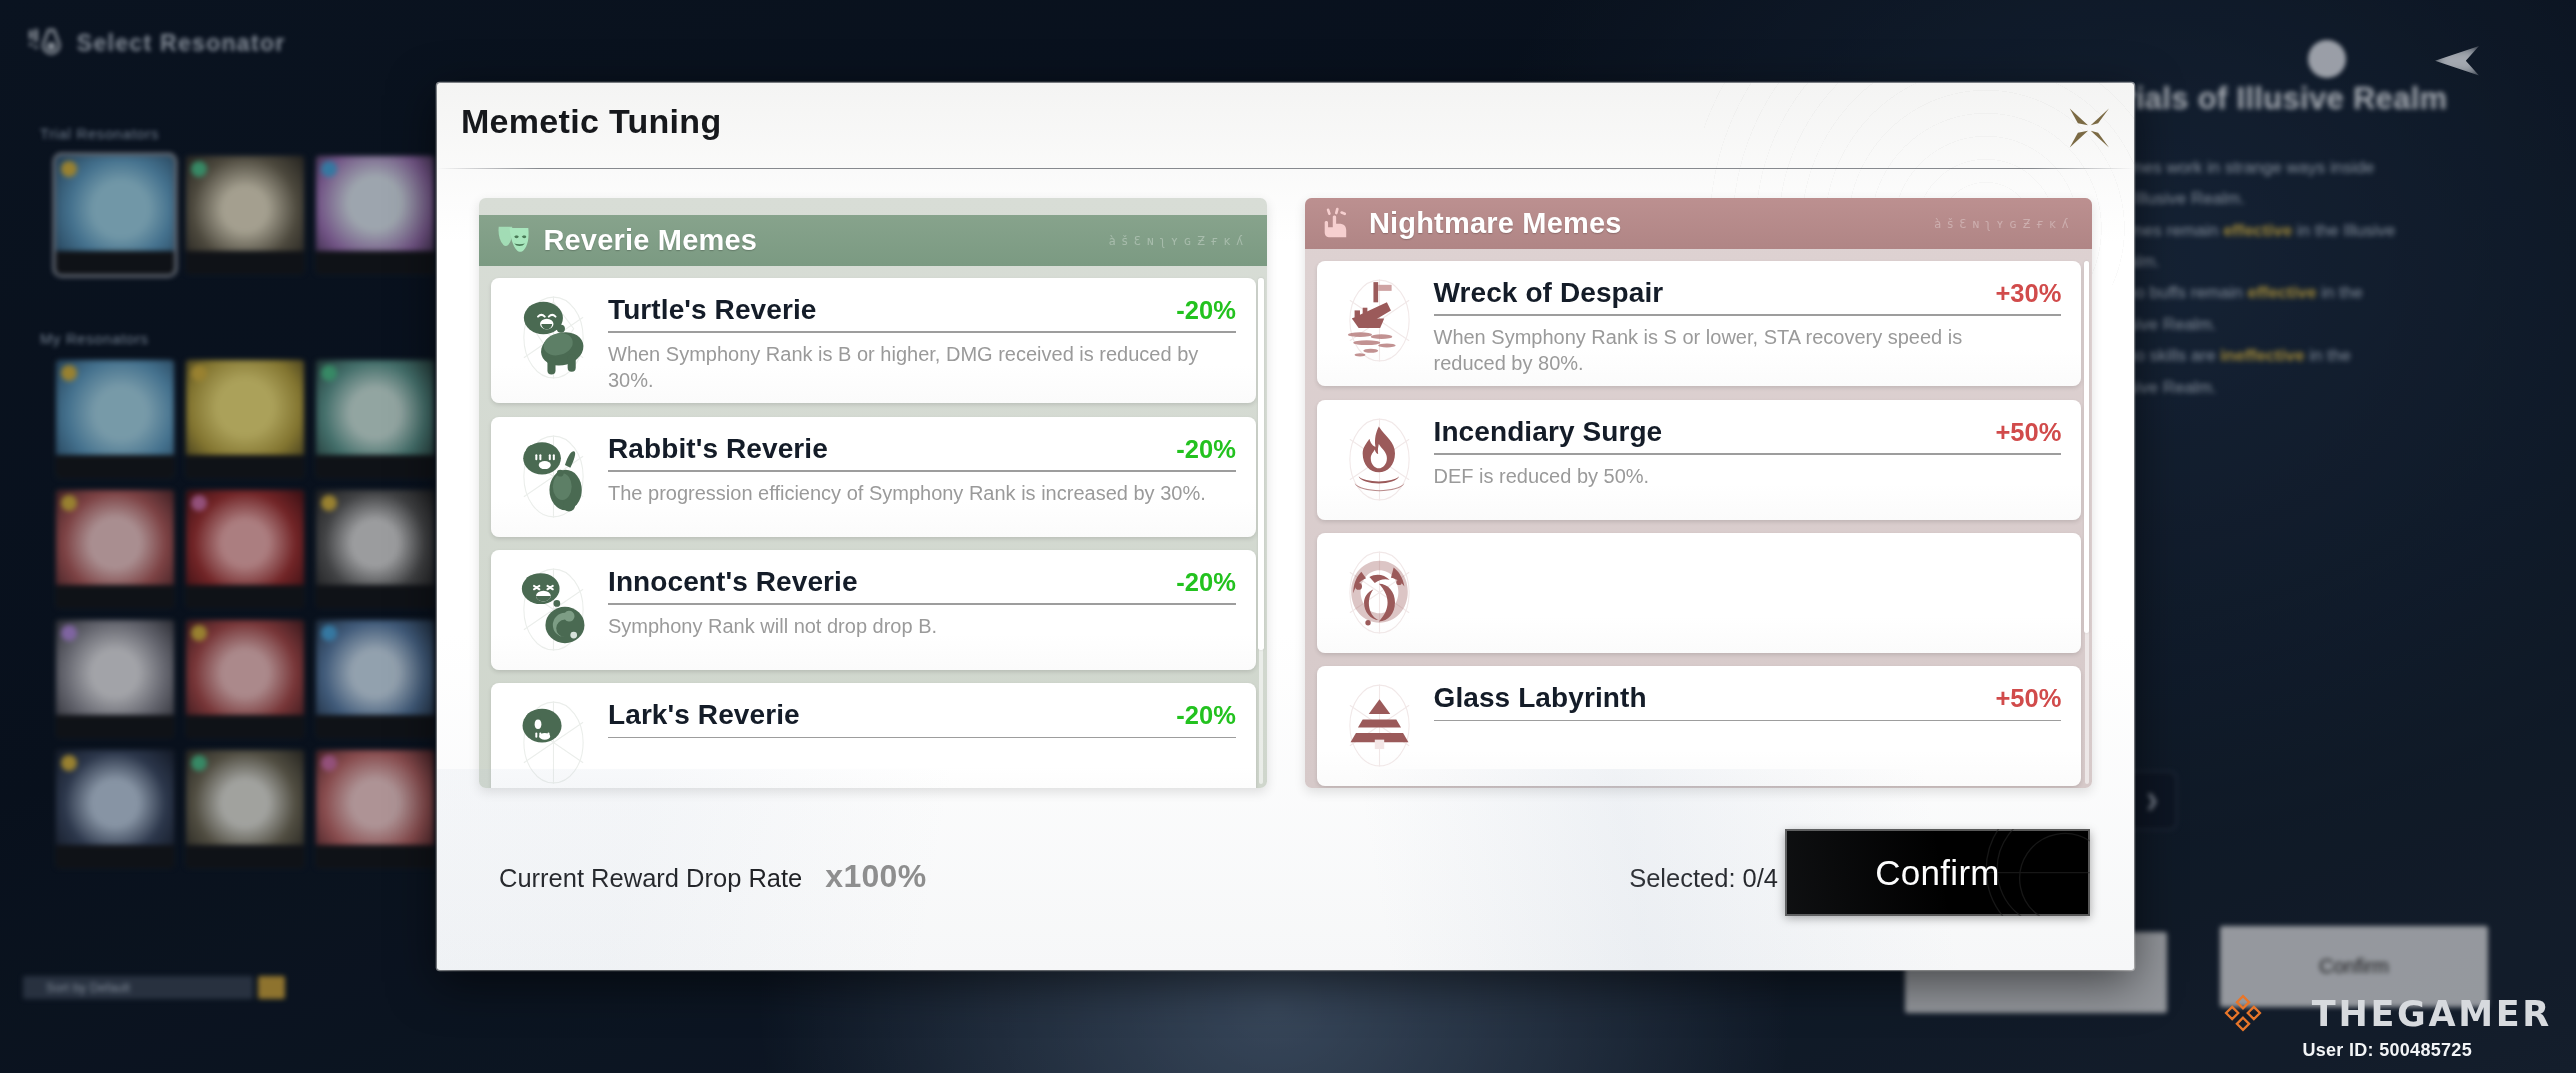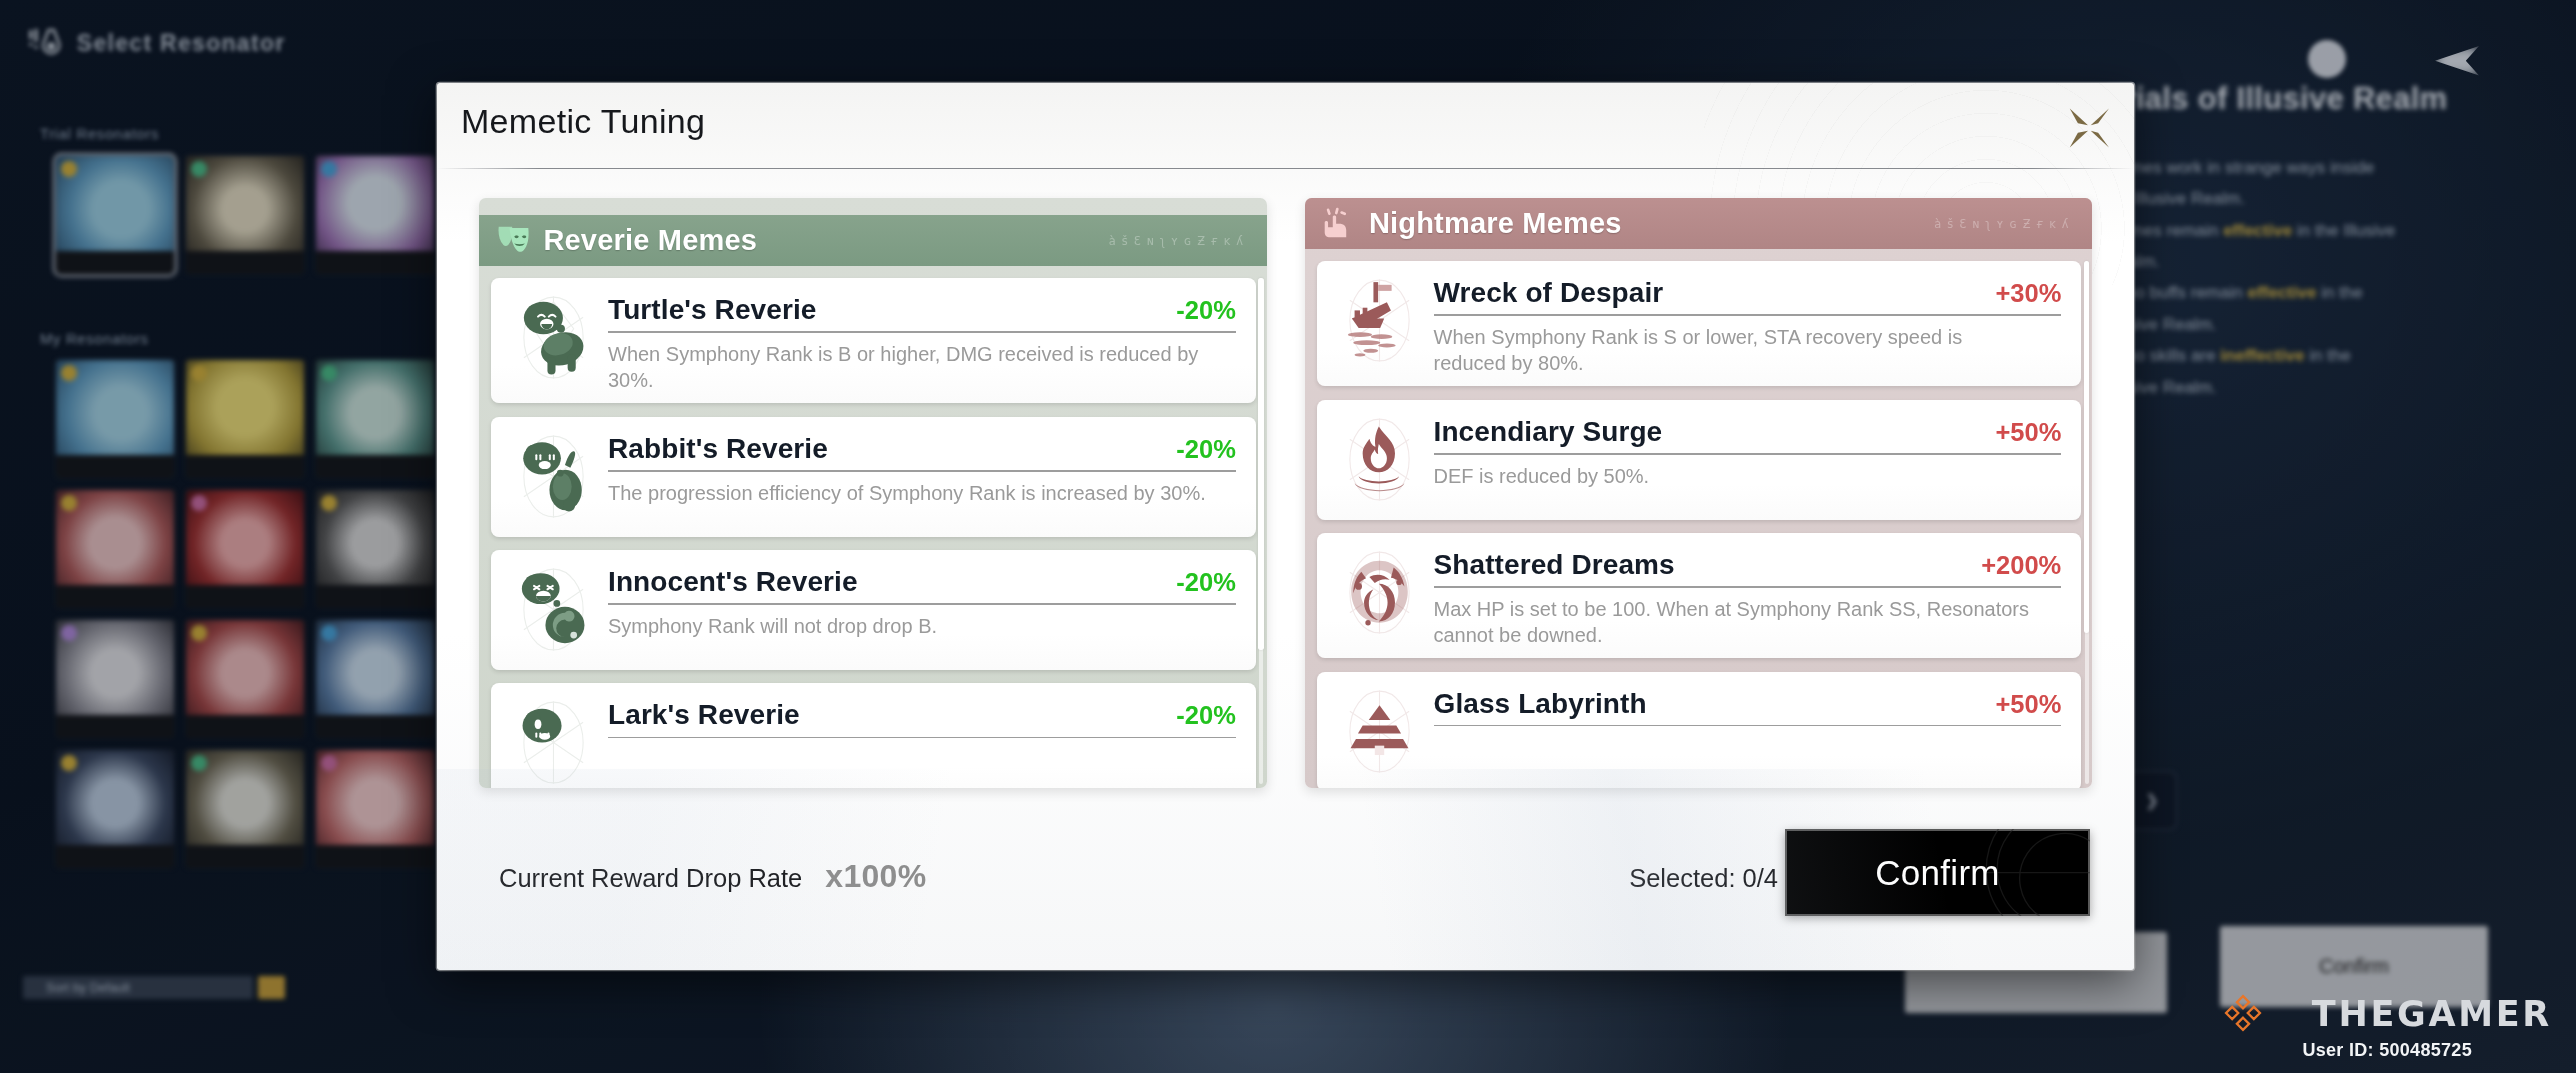--- a/index.html
+++ b/index.html
@@ -75,21 +75,21 @@
   }
   #modal::after{
     content:""; position:absolute; left:0; right:0; bottom:0; height:201px; pointer-events:none;
     background:
       linear-gradient(100deg, rgba(180,195,215,.10) 0 12%, rgba(255,255,255,0) 30%),
       linear-gradient(80deg, rgba(255,255,255,0) 55%, rgba(175,190,210,.16) 70%, rgba(255,255,255,0) 88%);
   }
 
   .modal-title {
     position:absolute; left:24px; top:19px;
-    font-size:34px; color:#16181c; letter-spacing:0.3px; font-weight:400;
+    font-size:34px; color:#16181c; letter-spacing:0.3px; font-weight:700;
   }
   .title-rule { position:absolute; left:0; right:0; top:85px; height:1.3px;
       background:linear-gradient(90deg, rgba(40,45,55,.0) 0%, rgba(40,45,55,.55) 6%, rgba(40,45,55,.55) 94%, rgba(40,45,55,0) 100%); }
 
   #close-btn { position:absolute; right:9.4px; top:8px; width:74px; height:74px;
       display:flex; align-items:center; justify-content:center; cursor:pointer; }
 
   
   .panels { position:absolute; left:42px; top:115px; right:42px; height:590px; display:flex; gap:38px; }
   .panel { flex:1; display:flex; flex-direction:column; border-radius:6.7px; overflow:hidden; position:relative;
@@ -564,28 +564,20 @@
                   <path d="M48 44c-8 8-12 20-12 32 4-12 11-19 19-22z"></path>
                   <path d="M60 52c10-6 22-4 30 4-8-2-16 0-22 5z"></path>
                   <path d="M74 62c14 0 24 12 24 28s-10 28-24 28c8-8 13-18 13-28s-5-20-13-28z"></path>
                   <path d="M66 70c-6 8-8 18-6 28 2 10 8 16 14 18-12 0-22-12-22-26 0-8 5-16 14-20z"></path>
                   <circle cx="44" cy="66" r="5"></circle>
                   <circle cx="104" cy="60" r="4"></circle>
                   <circle cx="58" cy="120" r="4"></circle>
                 </g>
               </svg>
             </div>
-            <div class="meme-main">
-              <div class="meme-row">
-                <span class="meme-name">Shattered Dreams</span>
-                <span class="meme-val v-red">+200%</span>
-              </div>
-              <div class="meme-rule"></div>
-              <div class="meme-desc">Max HP is set to be 100. When at Symphony Rank SS, Resonators cannot be downed.</div>
-            </div>
           </div>
 
           <div class="meme" style="min-height:101px;">
             <div class="meme-ico">
               <svg width="101" height="101" viewBox="0 0 150 150">
                 <g stroke="#eee3e3" stroke-width="1.6" fill="none" opacity=".8">
                   <ellipse cx="75" cy="75" rx="44" ry="60"></ellipse>
                   <path d="M75 14v122M31 45l88 60M119 45L31 105"></path>
                 </g>
                 <g fill="#9b5a5a">

